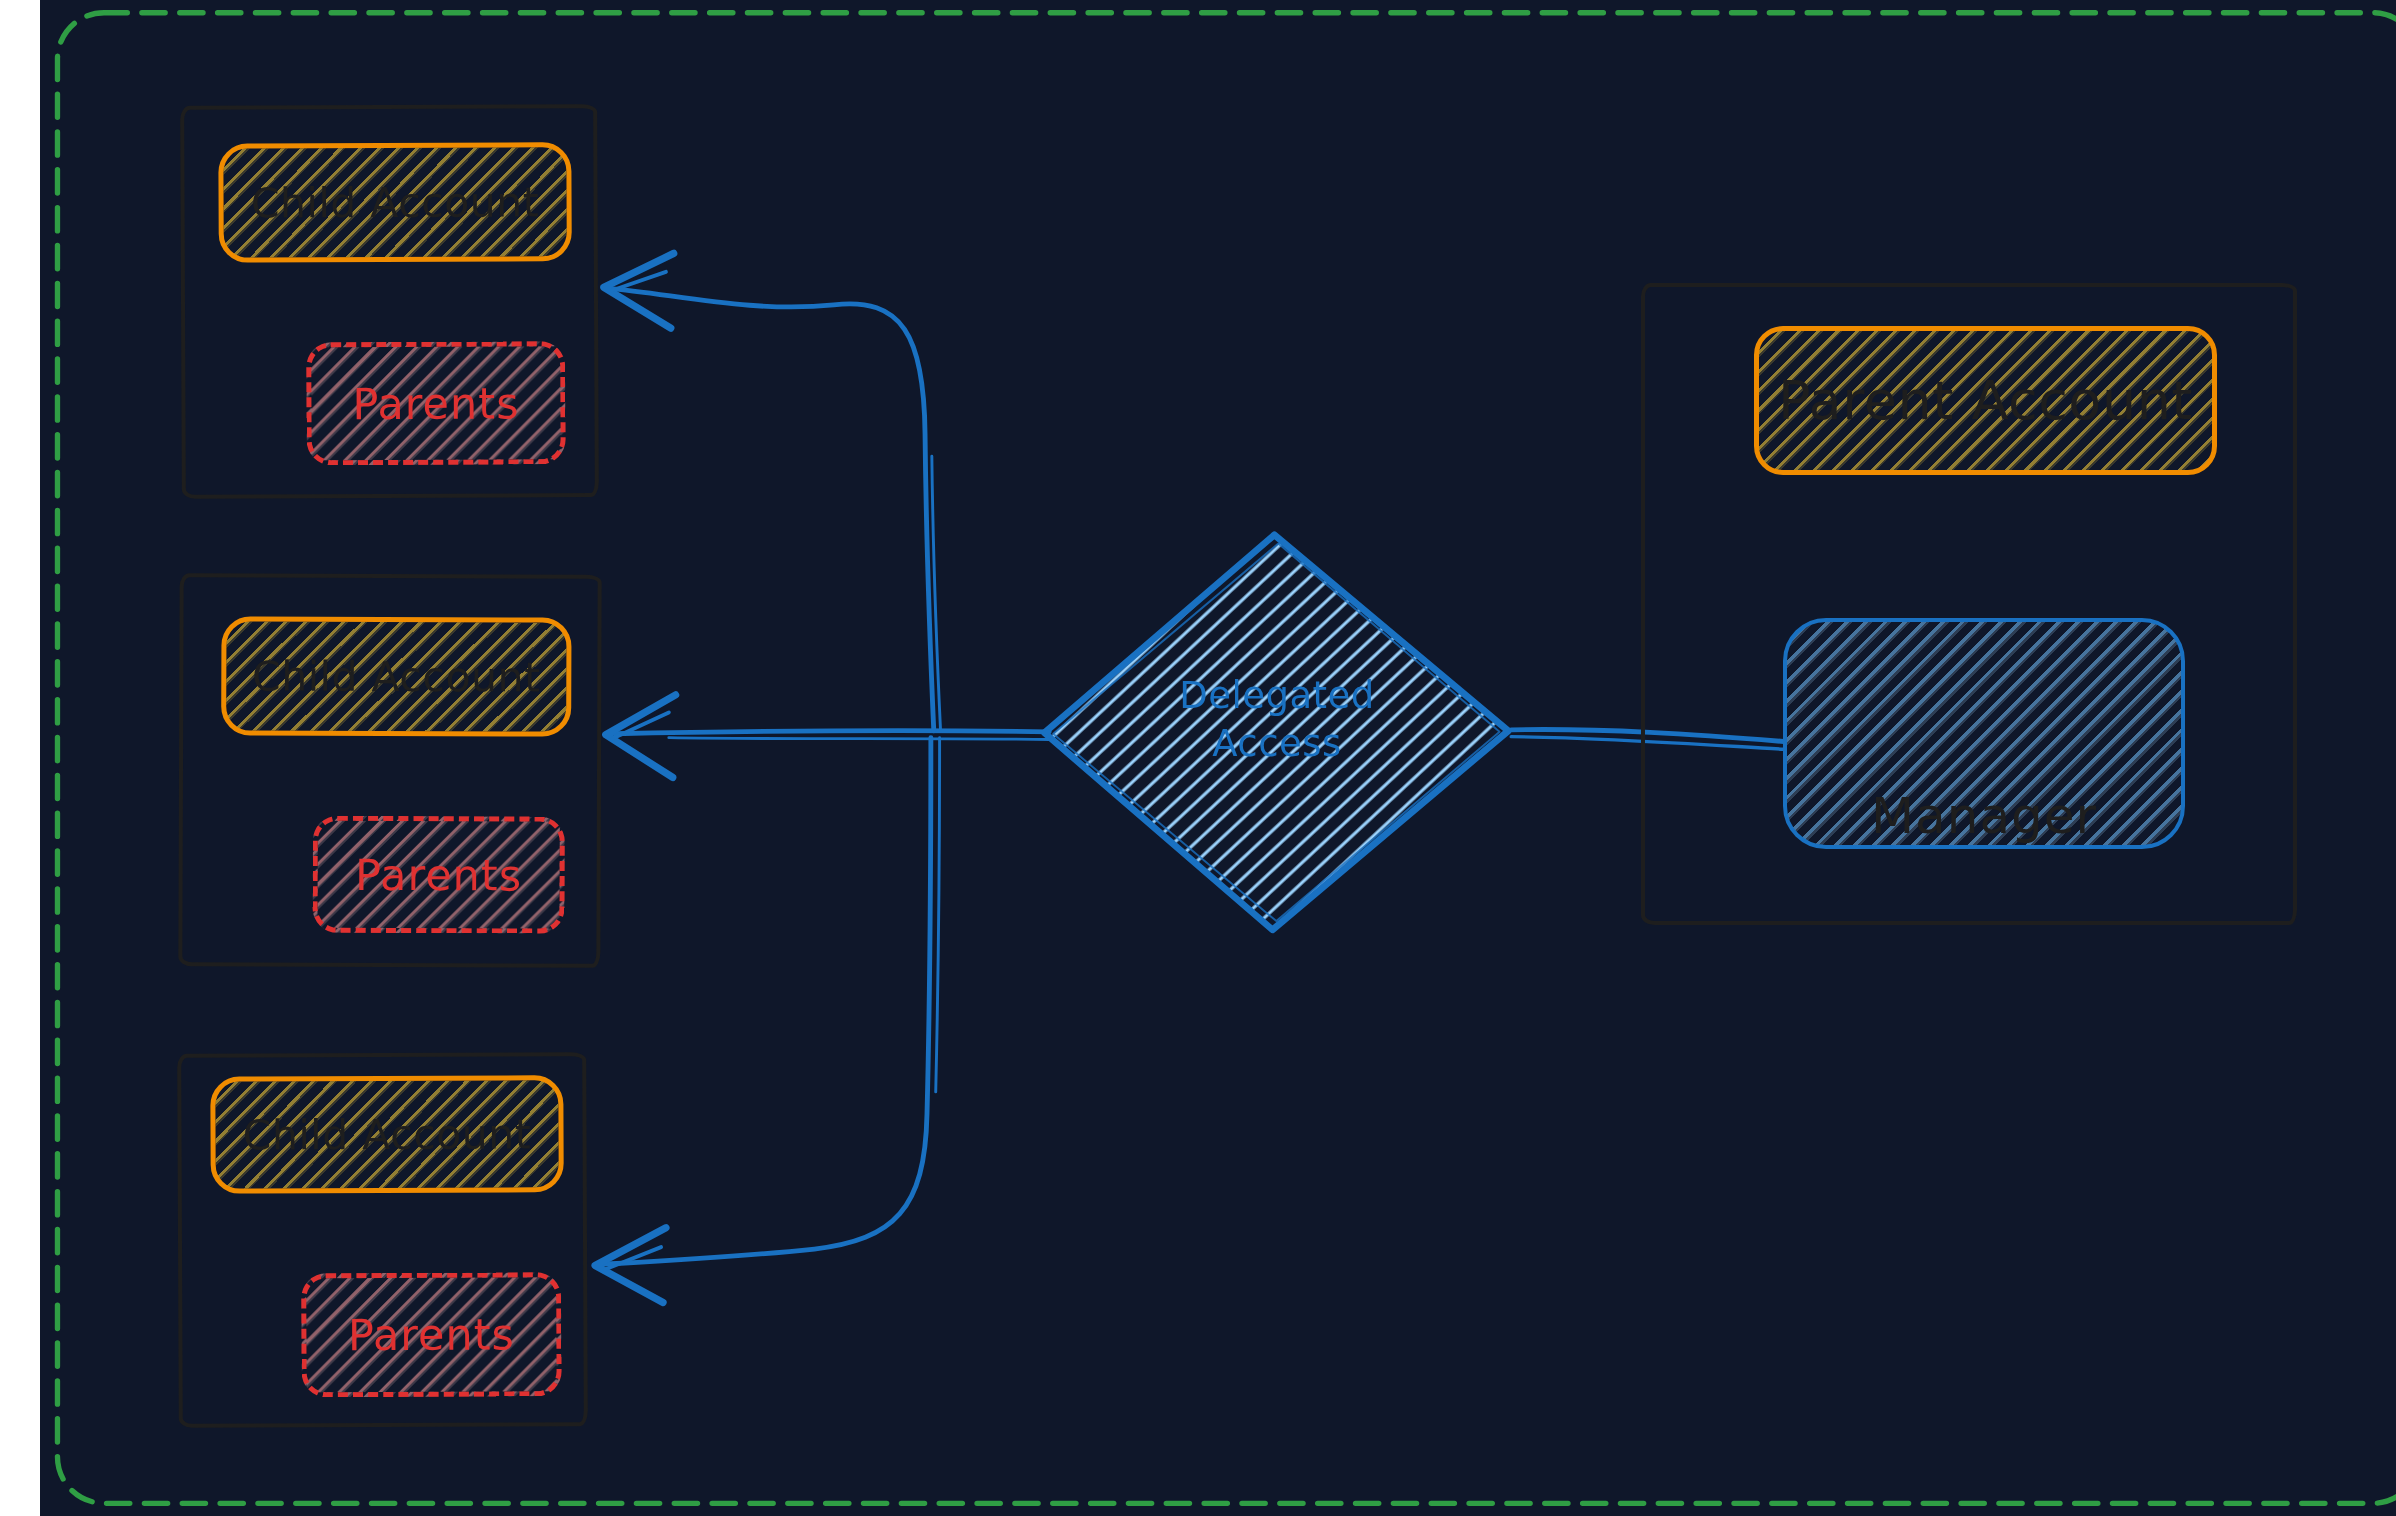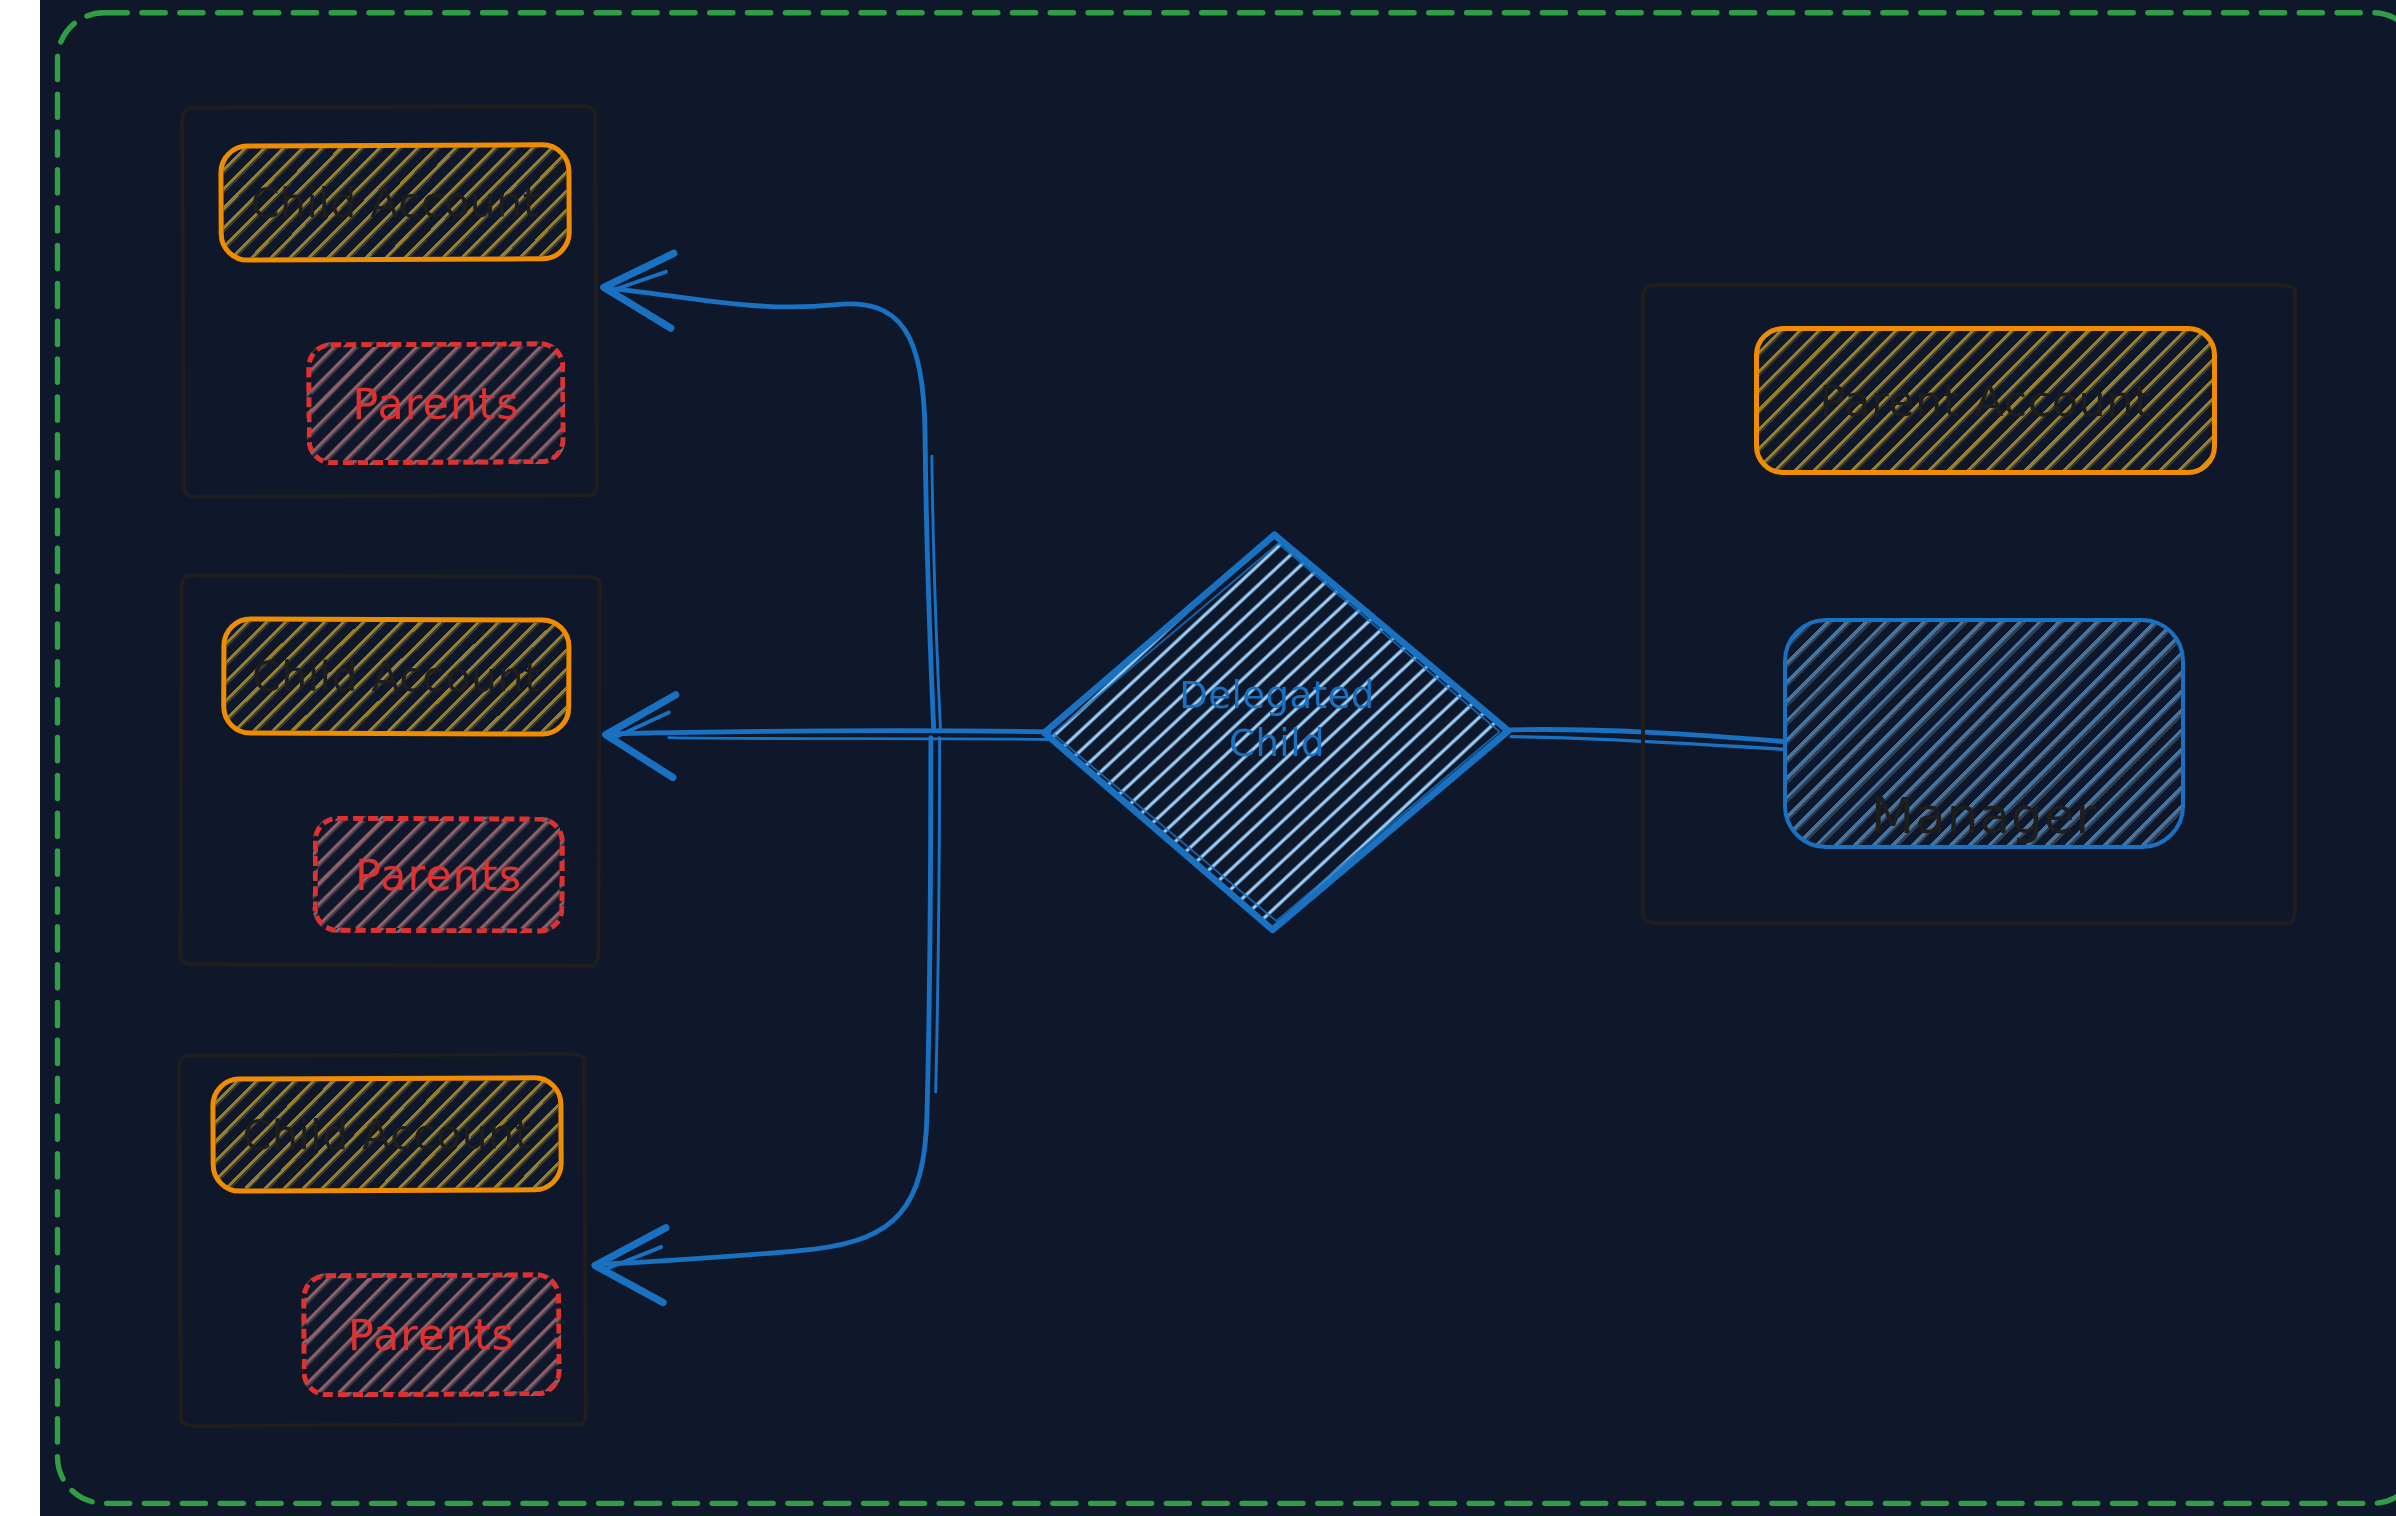--- a/index.html
+++ b/index.html
@@ -18,21 +18,21 @@
   .tilt-b { transform:rotate(0.2deg); }
 
   
   .pill {
     position:absolute; display:flex; align-items:center; justify-content:center;
     border:5.8px solid #f08c00; border-radius:29px;
     background: repeating-linear-gradient(135deg,
       rgba(255,212,59,0.55) 0 2.9px, rgba(255,212,59,0.18) 2.9px 4.9px, rgba(255,255,255,0) 4.9px 13.6px);
     font-size:41px; letter-spacing:0.5px; color:#1e1e1e;
   }
-  .pill-lg { font-size:43px; }
+  .pill-lg { font-size:54px; }
 
   
   .parents {
     position:absolute; display:flex; align-items:center; justify-content:center;
     border:5.8px dashed #e03131; border-radius:25px;
     background: repeating-linear-gradient(135deg,
       rgba(255,160,160,0.55) 0 2.9px, rgba(255,201,201,0.2) 2.9px 4.9px, rgba(255,255,255,0) 4.9px 14.6px);
     font-size:43px; color:#e03131; letter-spacing:1px;
   }
 
@@ -126,16 +126,16 @@
 
   <div class="sketch-box" style="left:1601px; top:283px; width:648px; height:634px;">
     <div class="pill pill-lg" style="left:109px; top:39px; width:453px; height:139px;">
       <span>Parent Account</span>
     </div>
     <div class="manager" style="left:138px; top:331px; width:394px; height:223px;">
       <span>Manager</span>
     </div>
   </div>
 
-  <div class="diamond-label">Delegated Child</div>
+  <div class="diamond-label">Delegated Access</div>
 
 </div>
 
 
 </body></html>

